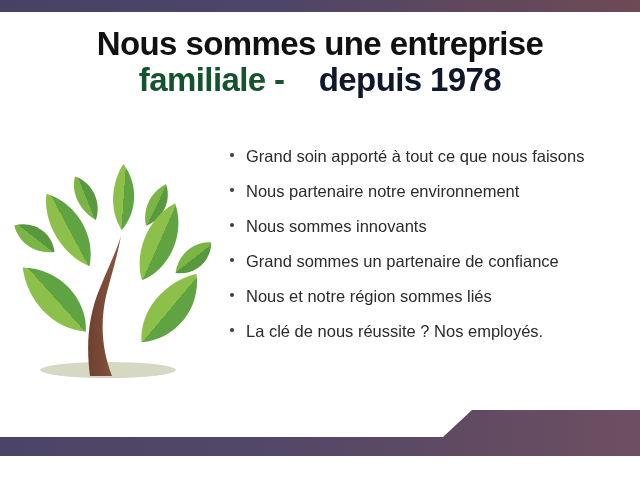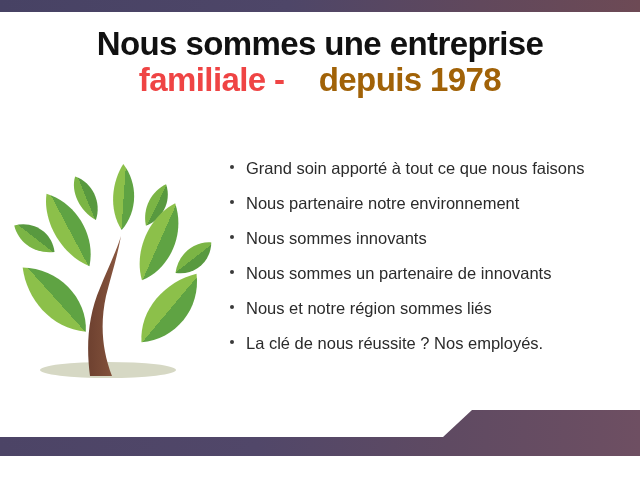--- a/index.html
+++ b/index.html
@@ -44,31 +44,31 @@
     font-weight: bold;
     letter-spacing: -0.6px;
     color: #111111;
     font-family: "Liberation Sans", sans-serif;
   }
   .headline .line {
     display: block;
     white-space: nowrap;
   }
   .headline .accent {
-    color: #a16207;
+    color: #0f172a;
   }
   .headline .dash {
-    color: #ef4444;
+    color: #14532d;
   }
 
   
   .bullets {
     position: absolute;
     left: 228px;
-    top: 156px;
+    top: 144px;
     width: 400px;
     margin: 0;
     padding: 0;
     list-style: none;
   }
   .bullets li {
     position: relative;
     height: 35px;
     padding-left: 18px;
     font-size: 16.5px;
@@ -200,21 +200,21 @@
     <li>
       <span class="dot"></span>
       <span>Nous partenaire notre environnement</span>
     </li>
     <li>
       <span class="dot"></span>
       <span>Nous sommes innovants</span>
     </li>
     <li>
       <span class="dot"></span>
-      <span>Nous sommes un partenaire de innovants</span>
+      <span>Grand sommes un partenaire de confiance</span>
     </li>
     <li>
       <span class="dot"></span>
       <span>Nous et notre région sommes liés</span>
     </li>
     <li>
       <span class="dot"></span>
       <span>La clé de nous réussite ? Nos employés.</span>
     </li>
   </ul>

